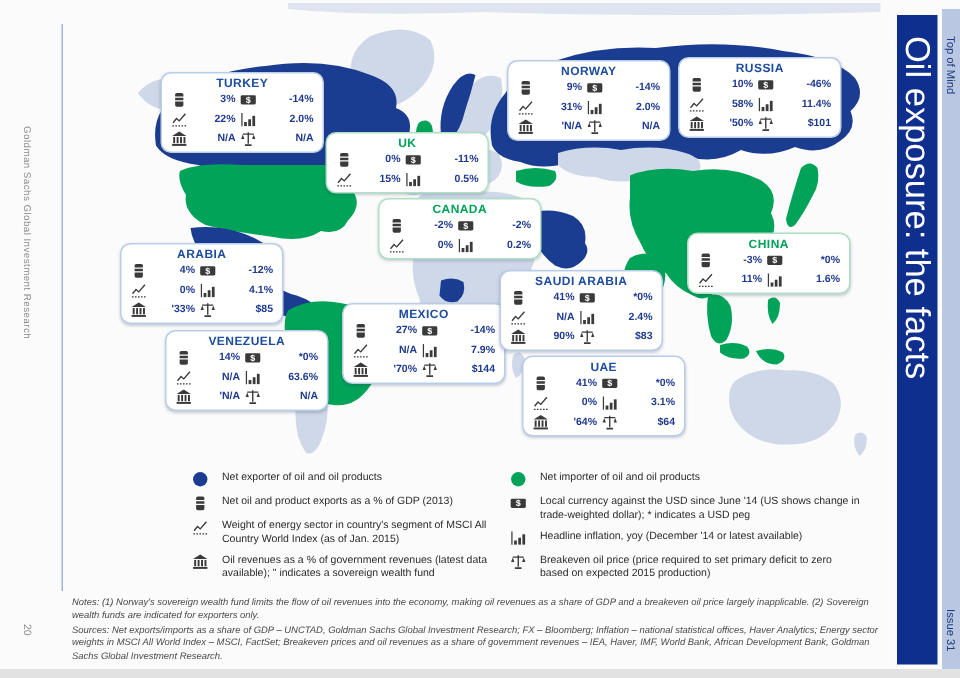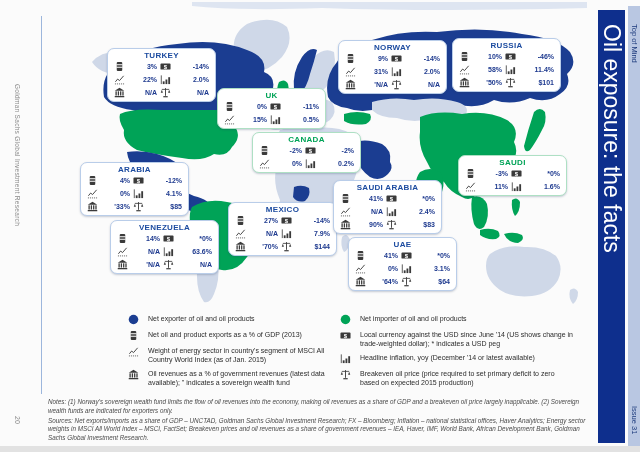--- a/index.html
+++ b/index.html
@@ -379,21 +379,21 @@
       <svg class="ic" viewBox="0 0 12 12">
           <use href="#i-scale"></use>
         </svg>
       <span class="val">$101</span>
     </div>
   </div>
 
 
 
   <div class="card importer pos-china">
-    <div class="card-title">SAUDI</div>
+    <div class="card-title">CHINA</div>
     <div class="rows">
       <svg class="ic" viewBox="0 0 12 12">
           <use href="#i-barrel"></use>
         </svg>
       <span class="val">-3%</span>
       <svg class="ic" viewBox="0 0 12 12">
           <use href="#i-dollar"></use>
         </svg>
       <span class="val">*0%</span>
       <svg class="ic" viewBox="0 0 12 12">

